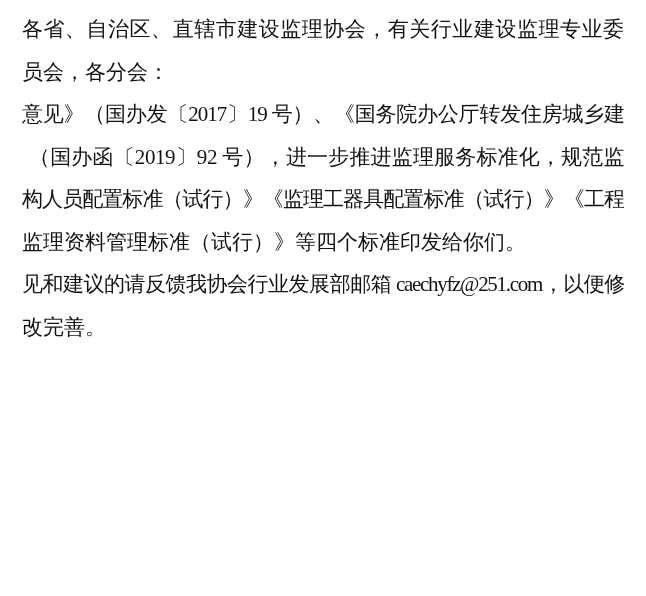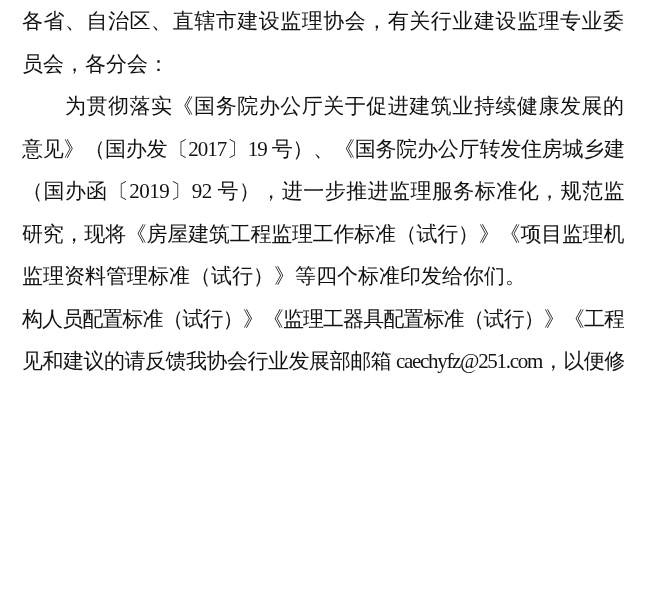--- a/index.html
+++ b/index.html
@@ -9,21 +9,21 @@
   }
   .page {
     position: relative;
     width: 646px;
     height: 596px;
     background: #ffffff;
     overflow: hidden;
     font-family: "Liberation Serif", "DejaVu Serif", serif;
   }
   .doc {
-    padding: 0 22px;
+    padding: 8px 22px;
     color: #121212;
   }
   .para {
     margin: 0;
   }
   .ln {
     font-size: 21px;
     line-height: 42.5px;
     height: 42.5px;
     white-space: nowrap;
@@ -35,41 +35,40 @@
   .ln.end {
     text-align: left;
     text-align-last: left;
   }
   
   .ln.indent {
     text-indent: 43px;
   }
   
   .ln.tight  { letter-spacing: -1px; }
-  .ln.tight1 { letter-spacing: -0.45px; }
+  .ln.tight1 { letter-spacing: -0.45px; margin-left: 7px; }
   .ln.tight2 { letter-spacing: -1.3px; }
 </style>
 </head>
 <body>
 
 <div class="page">
   <div class="doc">
 
     <div class="para">
       <div class="ln">各省、自治区、直辖市建设监理协会，有关行业建设监理专业委</div>
       <div class="ln end">员会，各分会：</div>
     </div>
 
     <div class="para">
-      <div class="ln indent">为贯彻落实《国务院办公厅关于促进建筑业持续健康发展的</div>
       <div class="ln tight">意见》（国办发〔2017〕19 号）、《国务院办公厅转发住房城乡建</div>
       <div class="ln tight1">（国办函〔2019〕92 号），进一步推进监理服务标准化，规范监</div>
-      <div class="ln tight1">研究，现将《房屋建筑工程监理工作标准（试行）》《项目监理机</div>
+      <div class="ln tight">构人员配置标准（试行）》《监理工器具配置标准（试行）》《工程</div>
       <div class="ln end">监理资料管理标准（试行）》等四个标准印发给你们。</div>
-      <div class="ln tight">构人员配置标准（试行）》《监理工器具配置标准（试行）》《工程</div>
     </div>
 
     <div class="para">
       <div class="ln tight2">见和建议的请反馈我协会行业发展部邮箱 caechyfz@251.com，以便修</div>
+      <div class="ln end">改完善。</div>
     </div>
 
   </div>
 </div>
 
 </body></html>

